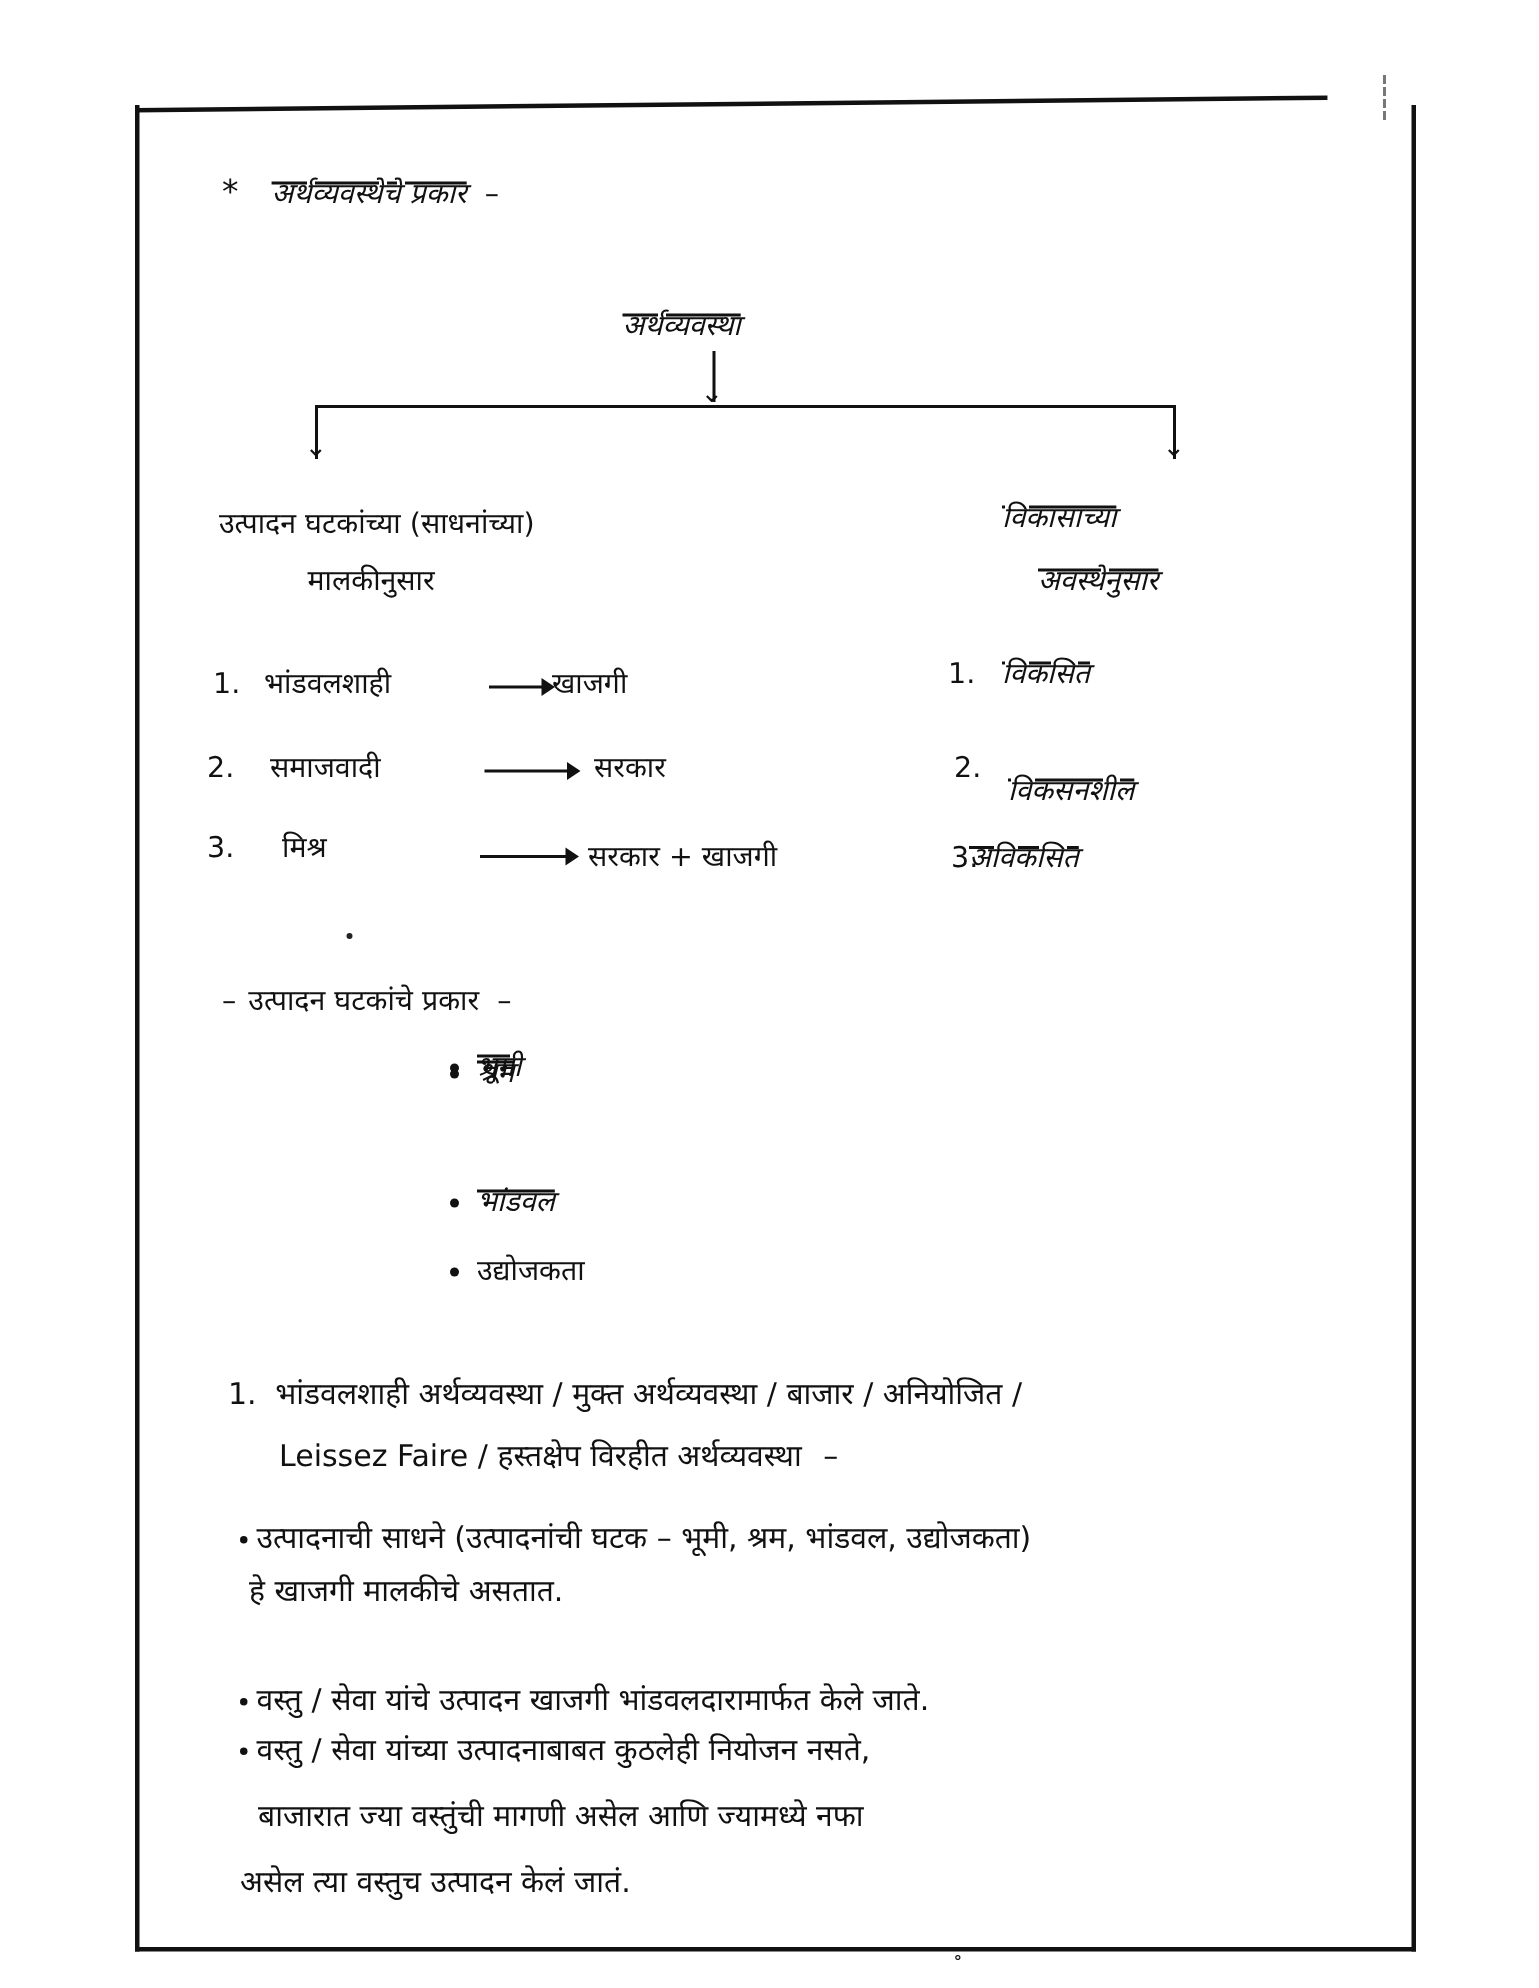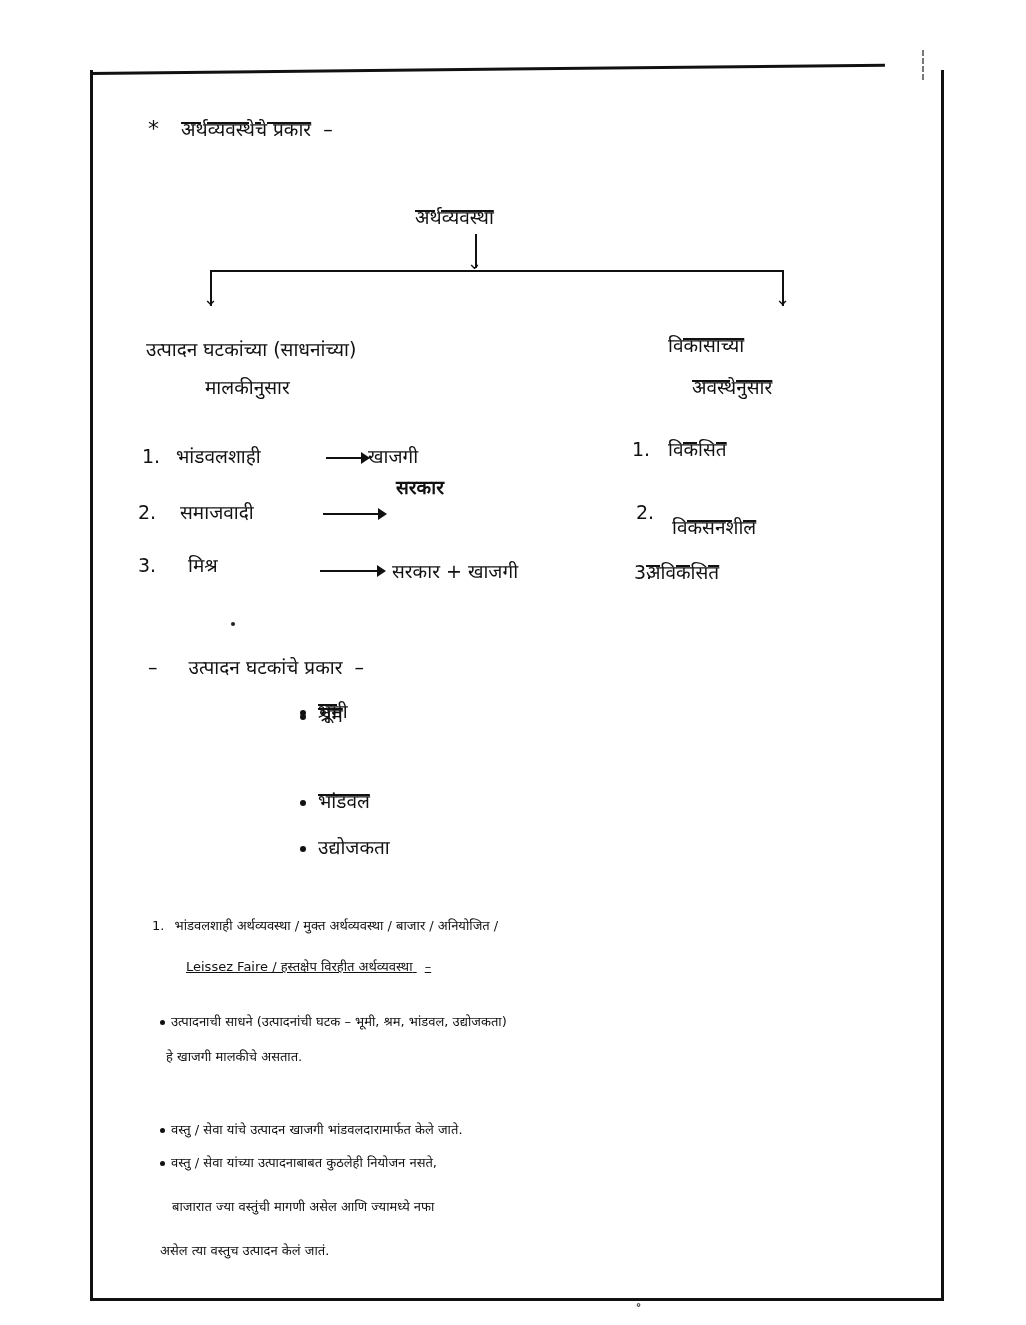--- a/index.html
+++ b/index.html
@@ -5,32 +5,32 @@
     html, body { margin: 0; padding: 0; background: #ffffff; }
     body { width: 1026px; height: 1325px; position: relative; overflow: hidden;
       font-family: "DejaVu Sans", sans-serif; color: #111; }
     .frame { position: absolute; left: 90px; top: 70px; width: 848px; height: 1228px;
       border-left: 3px solid #111; border-bottom: 3px solid #111; border-right: 3px solid #111; }
     .frame-top { position: absolute; left: 90px; top: 72px; width: 795px; height: 0;
       border-top: 3px solid #111; transform: rotate(-0.6deg); transform-origin: left; }
     .frame-right-top { position: absolute; left: 922px; top: 50px; width: 0; height: 30px;
       border-left: 2px dashed #777; }
     .t { position: absolute; white-space: nowrap; font-size: 19px; line-height: 1; }
-    .u { text-decoration: underline; text-decoration-thickness: 2px; text-underline-offset: -14px; }
+    .u { text-decoration: underline; text-decoration-thickness: 2px; text-underline-offset: -14px; font-style: italic; }
     .hdr { font-size: 19px; }
     .hline { position: absolute; background: #111; height: 2px; }
     .vline { position: absolute; background: #111; width: 2px; }
     .arrowhead { position: absolute; font-size: 18px; line-height: 1; }
     .rarrow { position: absolute; height: 2px; background: #111; }
     .rarrow::after { content: ""; position: absolute; right: -2px; top: -5px;
       border-left: 9px solid #111; border-top: 6px solid transparent; border-bottom: 6px solid transparent; }
     .dot { display: inline-block; width: 6px; height: 6px; border-radius: 50%; background: #111;
       vertical-align: middle; margin-right: 12px; }
     .speck { position: absolute; width: 4px; height: 4px; border-radius: 50%; background: #222; }
-    .para { position: absolute; font-size: 13px; line-height: 1; white-space: nowrap; }
+    .para { position: absolute; font-size: 20px; line-height: 1; white-space: nowrap; }
   </style>
 </head>
 <body>
 
 <div class="frame"></div>
 <div class="frame-top"></div>
 <div class="frame-right-top"></div>
 
 <div class="t" style="left:148px; top:118px;">
   <span style="font-size:22px;">*</span>
@@ -53,21 +53,21 @@
 
   <div>
     <div class="t" style="left:142px; top:447px;">1.</div>
     <div class="t" style="left:176px; top:447px;">भांडवलशाही</div>
     <div class="rarrow" style="left:326px; top:457px; width:42px;"></div>
     <div class="t" style="left:368px; top:447px;">खाजगी</div>
 
     <div class="t" style="left:138px; top:503px;">2.</div>
     <div class="t" style="left:180px; top:503px;">समाजवादी</div>
     <div class="rarrow" style="left:323px; top:513px; width:62px;"></div>
-    <div class="t" style="left:396px; top:478px;font-weight:bold;">सरकार</div>
+    <div class="t" style="left:396px; top:503px;">सरकार</div>
 
     <div class="t" style="left:138px; top:556px;">3.</div>
     <div class="t" style="left:188px; top:556px;">मिश्र</div>
     <div class="rarrow" style="left:320px; top:570px; width:64px;"></div>
     <div class="t" style="left:392px; top:562px;">सरकार + खाजगी</div>
   </div>
 
   <div class="t u" style="left:668px; top:336px;">विकासाच्या</div>
   <div class="t u" style="left:692px; top:378px;">अवस्थेनुसार</div>
 
@@ -79,35 +79,35 @@
     <div class="t" style="left:634px; top:563px;">3.</div>
     <div class="t u" style="left:646px; top:563px;">अविकसित</div>
   </div>
 </div>
 
 <div class="speck" style="left:231px; top:622px;"></div>
 
 <div>
   <div class="t" style="left:148px; top:658px;">
     <span>–</span>
-    <span style="margin-left:25px;">उत्पादन घटकांचे प्रकार</span>
+    <span style="margin-left:2px;">उत्पादन घटकांचे प्रकार</span>
     <span style="margin-left:6px;">–</span>
   </div>
   <div class="t" style="left:300px; top:702px;"><span class="dot"></span><span class="u">भूमी</span></div>
   <div class="t" style="left:300px; top:706px;"><span class="dot"></span><span class="u">श्रम</span></div>
   <div class="t" style="left:300px; top:792px;"><span class="dot"></span><span class="u">भांडवल</span></div>
   <div class="t" style="left:300px; top:838px;"><span class="dot"></span><span>उद्योजकता</span></div>
 </div>
 
 <div>
   <div class="para" style="left:152px; top:919px;">
     <span>1.</span>
     <span style="margin-left:6px;">भांडवलशाही अर्थव्यवस्था / मुक्त अर्थव्यवस्था / बाजार / अनियोजित /</span>
   </div>
-  <div class="para" style="left:186px; top:960px;text-decoration:underline;">
+  <div class="para" style="left:186px; top:960px;">
     <span>Leissez Faire / हस्तक्षेप विरहीत अर्थव्यवस्था</span>
     <span style="margin-left:8px;">–</span>
   </div>
 
   <div class="para" style="left:160px; top:1015px;"><span class="dot" style="width:5px;height:5px;margin-right:6px;"></span><span>उत्पादनाची साधने (उत्पादनांची घटक – भूमी, श्रम, भांडवल, उद्योजकता)</span></div>
   <div class="para" style="left:166px; top:1050px;text-align:center;">हे खाजगी मालकीचे असतात.</div>
 
   <div class="para" style="left:160px; top:1104px;margin-top:19px;"><span class="dot" style="width:5px;height:5px;margin-right:6px;"></span><span>वस्तु / सेवा यांचे उत्पादन खाजगी भांडवलदारामार्फत केले जाते.</span></div>
 
   <div class="para" style="left:160px; top:1156px;"><span class="dot" style="width:5px;height:5px;margin-right:6px;"></span><span>वस्तु / सेवा यांच्या उत्पादनाबाबत कुठलेही नियोजन नसते,</span></div>

